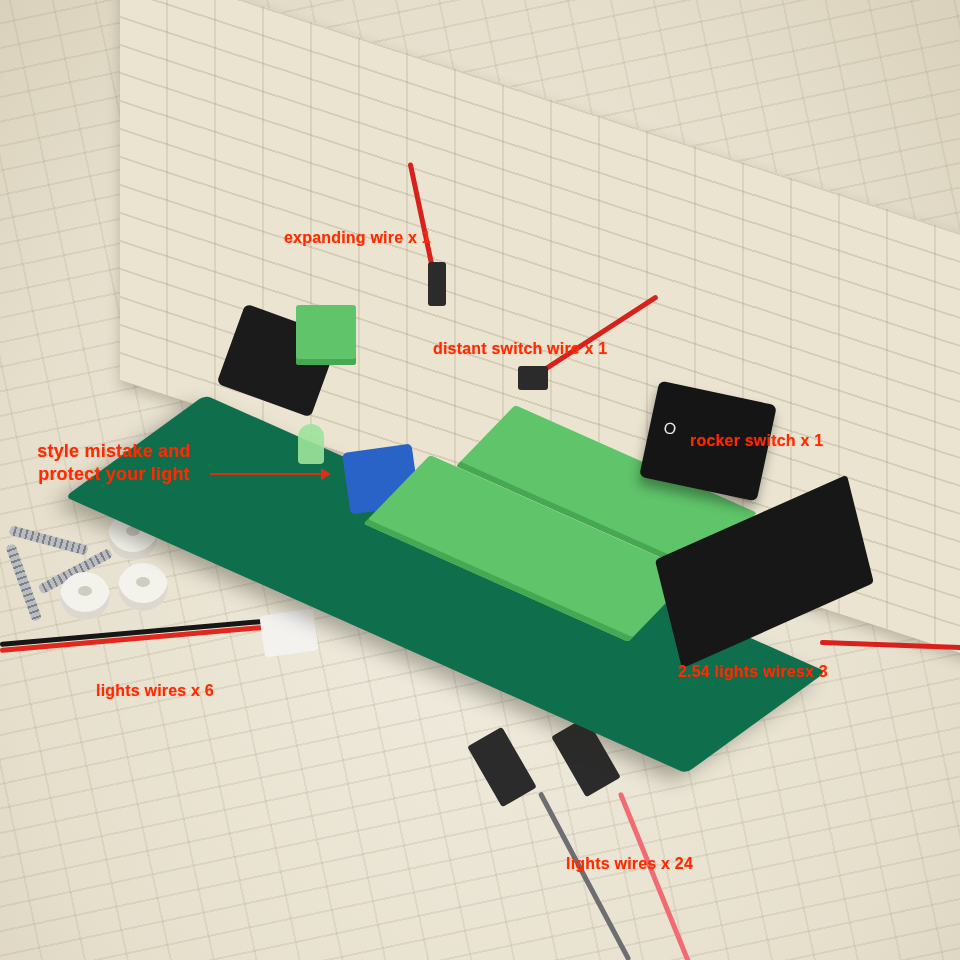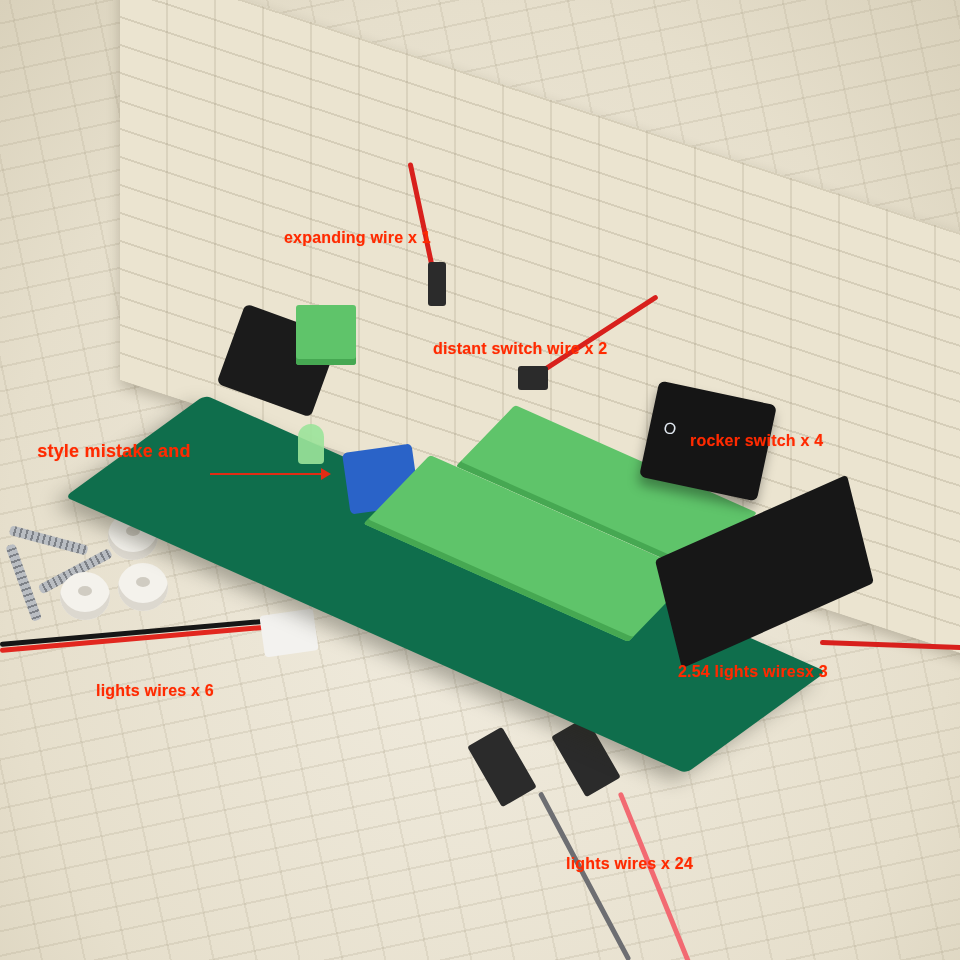--- a/index.html
+++ b/index.html
@@ -77,22 +77,23 @@
   <div class="led"></div>
   <div class="pot"></div>
   <div class="terminal" style="left:515px;top:405px;width:265px;height:80px;transform:rotate(24deg) skewX(-20deg);transform-origin:left top;"></div>
   <div class="terminal" style="left:430px;top:455px;width:290px;height:90px;transform:rotate(24deg) skewX(-20deg);transform-origin:left top;"></div>
   <div class="header-pins"></div>
   <div class="rocker">
     <span class="o">O</span>
   </div>
 
   <div class="label" style="left:284px;top:229px;">expanding wire x 1</div>
-  <div class="label" style="left:433px;top:340px;">distant switch wire x 2</div>
-  <div class="label" style="left:690px;top:432px;">rocker switch x 4</div>
+  <div class="label" style="left:433px;top:340px;">distant switch wire x 1</div>
+  <div class="label" style="left:690px;top:432px;">rocker switch x 1</div>
   <div class="label small" style="left:24px;top:440px;width:180px;">
     <div>style mistake and</div>
+    <div>protect your light</div>
   </div>
   <div class="arrow"></div>
   <div class="label" style="left:96px;top:682px;text-align:right;">lights wires x 6</div>
   <div class="label" style="left:678px;top:663px;">2.54 lights wiresx 3</div>
   <div class="label" style="left:566px;top:855px;">lights wires x 24</div>
 </div>
 
 </body></html>

